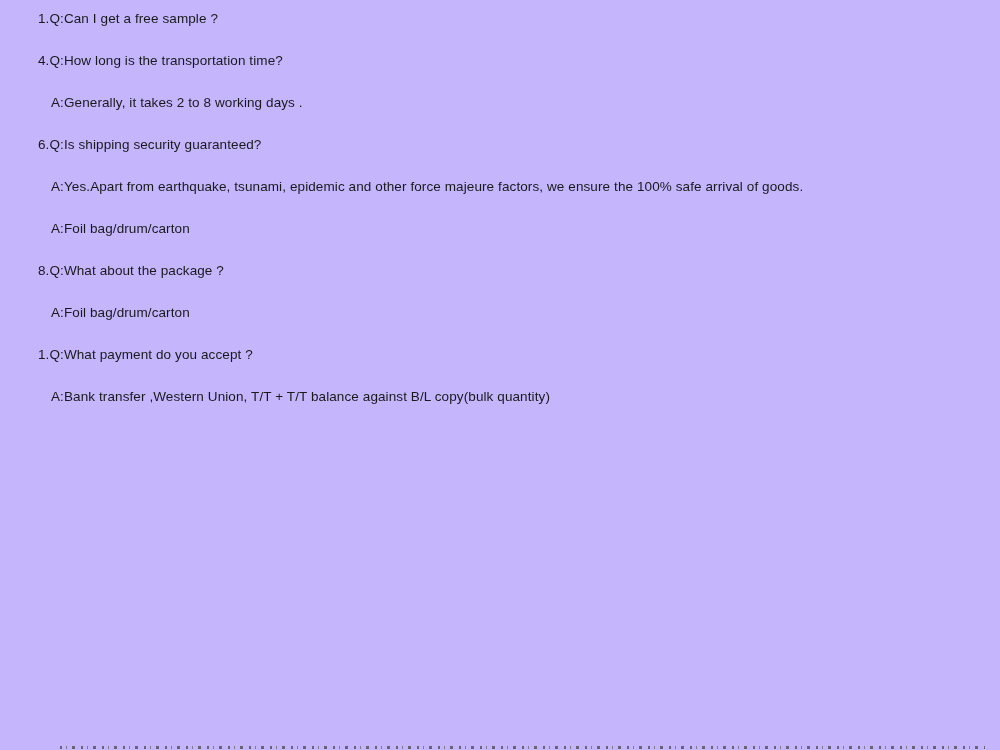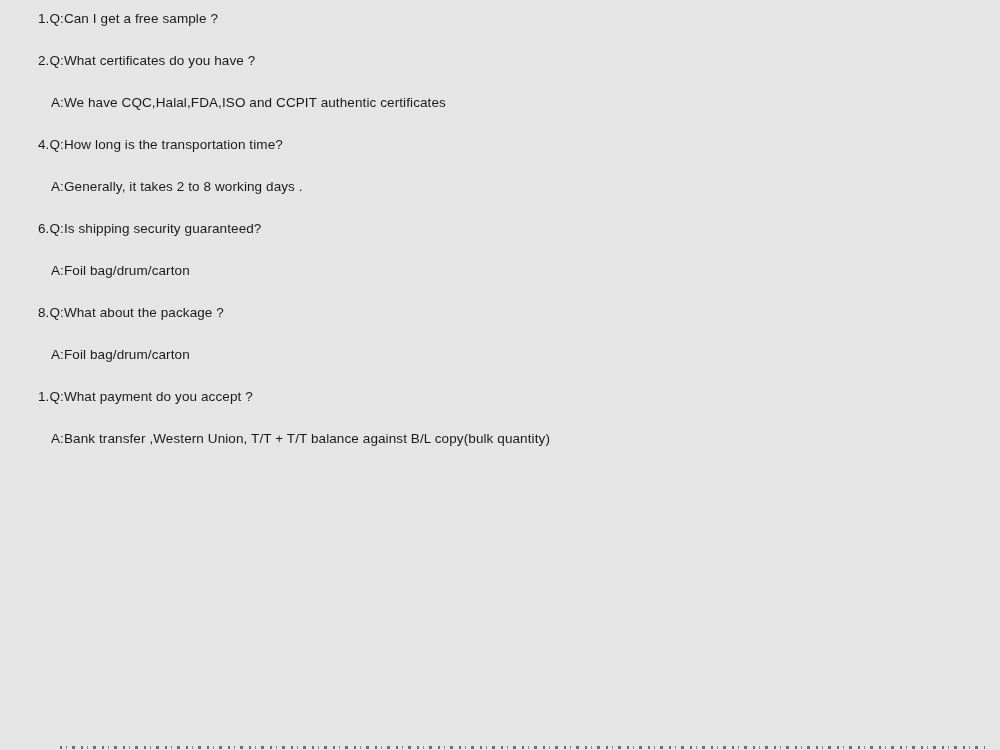--- a/index.html
+++ b/index.html
@@ -7,21 +7,21 @@
     width: 1000px;
     height: 750px;
     background: #ffffff;
     overflow: hidden;
     font-family: "Liberation Sans", "DejaVu Sans", sans-serif;
   }
   .faq-page {
     position: relative;
     width: 1000px;
     height: 750px;
-    background: #e5e5e5;
+    background: #c4b5fd;
   }
   .faq-list {
     position: absolute;
     top: -2px;
     left: 0;
     right: 0;
   }
   .faq-line {
     font-size: 13.5px;
     line-height: 42px;
@@ -53,36 +53,33 @@
 </head>
 <body>
 
 <div class="faq-page">
   <div class="faq-list">
 
     <div>
       <div class="faq-line faq-question">1.Q:Can I get a free sample ?</div>
     </div>
 
-    <div>
-      <div class="faq-line faq-question">2.Q:What certificates do you have ?</div>
-      <div class="faq-line faq-answer">A:We have CQC,Halal,FDA,ISO and CCPIT authentic certificates</div>
-    </div>
 
     <div>
     </div>
 
     <div>
       <div class="faq-line faq-question">4.Q:How long is the transportation time?</div>
       <div class="faq-line faq-answer">A:Generally, it takes 2 to 8 working days .</div>
     </div>
 
 
     <div>
       <div class="faq-line faq-question">6.Q:Is shipping security guaranteed?</div>
+      <div class="faq-line faq-answer">A:Yes.Apart from earthquake, tsunami, epidemic and other force majeure factors, we ensure the 100% safe arrival of goods.</div>
     </div>
 
     <div>
       <div class="faq-line faq-answer">A:Foil bag/drum/carton</div>
     </div>
 
     <div>
       <div class="faq-line faq-question">8.Q:What about the package ?</div>
       <div class="faq-line faq-answer">A:Foil bag/drum/carton</div>
     </div>

